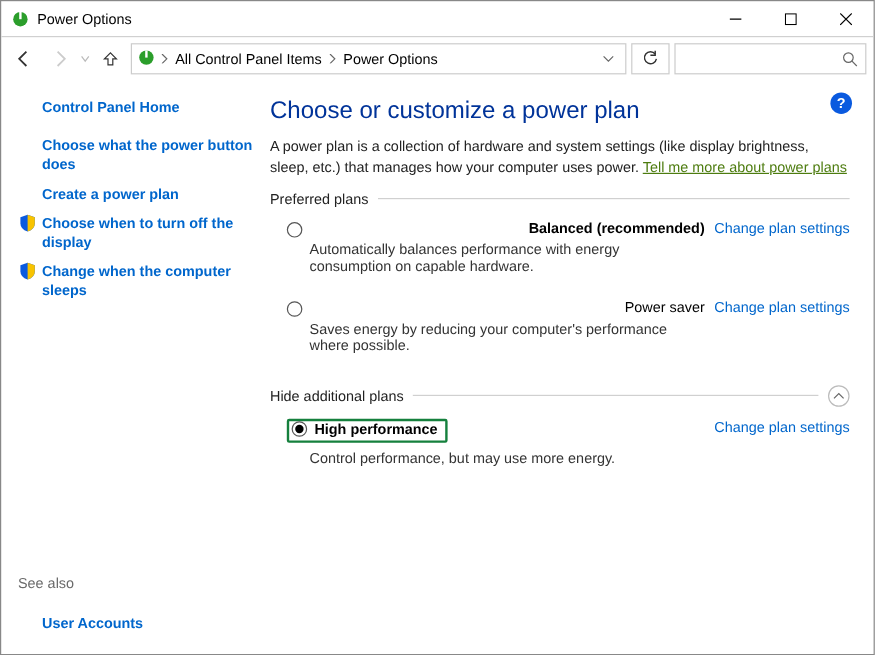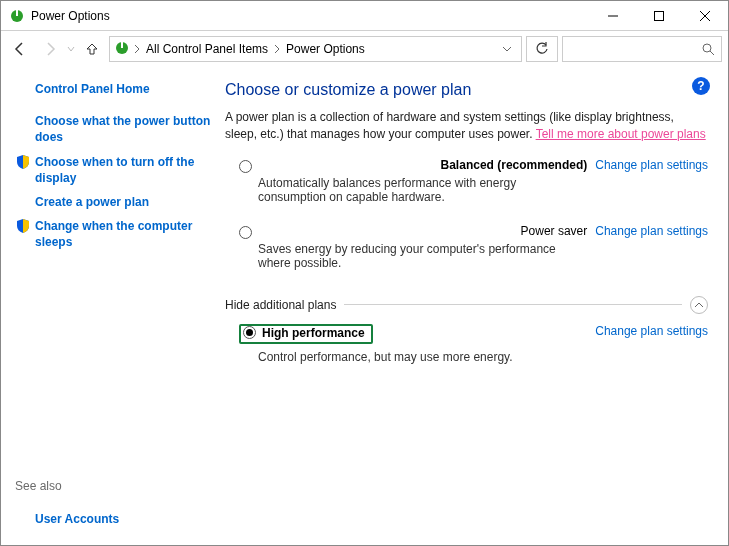--- a/index.html
+++ b/index.html
@@ -33,23 +33,23 @@
   .sidebar .row { display: flex; align-items: flex-start; gap: 4px; margin-bottom: 8px; }
   .sidebar .row .icon { width: 16px; height: 16px; flex-shrink: 0; }
   .sidebar .row .icon.ph { visibility: hidden; }
   .sidebar .row .link { color: #0066cc; font-size: 12px; line-height: 1.35; font-weight: bold; }
   .seealso { margin-top: auto; }
   .seealso .hdr { color: #6a6a6a; font-size: 12px; margin-bottom: 18px; }
 
   .main { flex: 1; padding-left: 14px; position: relative; }
   .help { position: absolute; right: -2px; top: -4px; width: 18px; height: 18px; border-radius: 50%; background: #0a5adf; color: #fff; font-weight: bold; display: flex; align-items: center; justify-content: center; font-size: 12px; }
 
-  .heading { color: #003399; font-size: 16px; margin-bottom: 10px; }
+  .heading { color: #003399; font-size: 20px; margin-bottom: 10px; }
   .intro { color: #222; font-size: 12px; line-height: 1.45; margin-bottom: 10px; }
-  .intro a { color: #ec4899; text-decoration: underline; }
+  .intro a { color: #4d7c0f; text-decoration: underline; }
 
   .section-label { color: #222; font-size: 12px; margin-top: 6px; margin-bottom: 6px; display: flex; align-items: center; gap: 8px; }
   .section-label .line { flex: 1; height: 1px; background: #d0d0d0; }
   .section-label .toggle { width: 18px; height: 18px; border: 1px solid #bcbcbc; border-radius: 50%; display: flex; align-items: center; justify-content: center; color: #666; }
 
   .plan { display: flex; align-items: flex-start; padding: 4px 0 6px 14px; }
   .plan .radio { width: 13px; height: 13px; border: 1px solid #555; border-radius: 50%; margin-top: 2px; margin-right: 6px; flex-shrink: 0; display: flex; align-items: center; justify-content: center; }
   .plan .radio.sel::after { content: ""; width: 7px; height: 7px; border-radius: 50%; background: #000; display: block; }
   .plan .col { flex: 1; }
   .plan .name { font-size: 12px; color: #000; text-align: right; }
@@ -158,33 +158,33 @@
     <div class="row">
       <span class="icon ph"></span>
       <span class="link">Control Panel Home</span>
     </div>
     <div style="height:8px;"></div>
     <div class="row">
       <span class="icon ph"></span>
       <span class="link">Choose what the power button does</span>
     </div>
     <div class="row">
+      <span class="icon ph"></span>
+      <span class="link">Create a power plan</span>
+    </div>
+    <div class="row">
       <span class="icon">
         <svg viewBox="0 0 16 16">
             <path d="M8 1 L14 3 L14 8 Q14 13 8 15 Q2 13 2 8 L2 3 Z" fill="#0a5adf"></path>
             <path d="M8 1 L14 3 L14 8 Q14 13 8 15 Z" fill="#f8c300"></path>
           </svg>
       </span>
       <span class="link">Choose when to turn off the display</span>
     </div>
     <div class="row">
-      <span class="icon ph"></span>
-      <span class="link">Create a power plan</span>
-    </div>
-    <div class="row">
       <span class="icon">
         <svg viewBox="0 0 16 16">
             <path d="M8 1 L14 3 L14 8 Q14 13 8 15 Q2 13 2 8 L2 3 Z" fill="#0a5adf"></path>
             <path d="M8 1 L14 3 L14 8 Q14 13 8 15 Z" fill="#f8c300"></path>
           </svg>
       </span>
       <span class="link">Change when the computer sleeps</span>
     </div>
 
     <div class="seealso">
@@ -197,20 +197,24 @@
   </div>
 
   <div class="main">
     <div class="help">?</div>
 
     <div class="heading">Choose or customize a power plan</div>
     <div class="intro">
       <span>A power plan is a collection of hardware and system settings (like display brightness, sleep, etc.) that manages how your computer uses power. </span><a>Tell me more about power plans</a>
     </div>
 
+    <div class="section-label">
+      <span>Preferred plans</span>
+      <span class="line"></span>
+    </div>
 
     <div class="plan">
       <span class="radio"></span>
       <div class="col">
         <div class="name bold">Balanced (recommended)</div>
         <div class="desc">Automatically balances performance with energy consumption on capable hardware.</div>
       </div>
       <span class="action">Change plan settings</span>
     </div>
 

